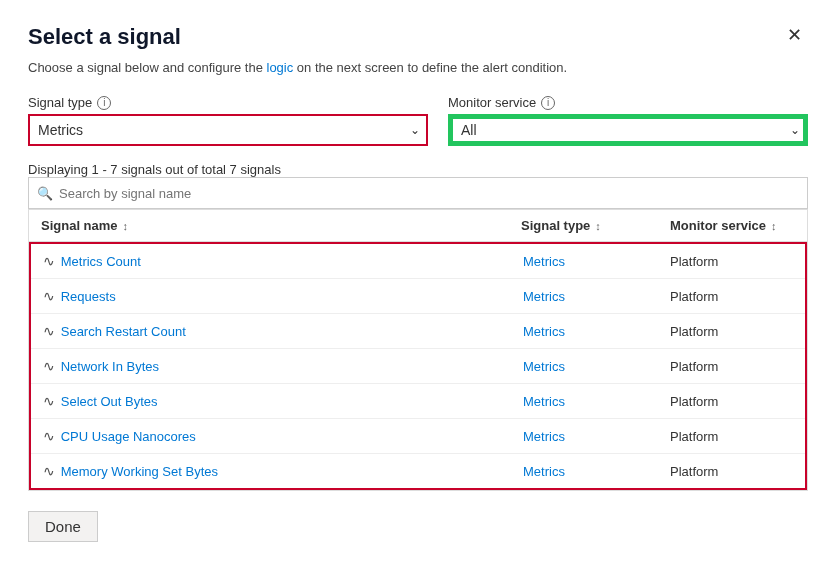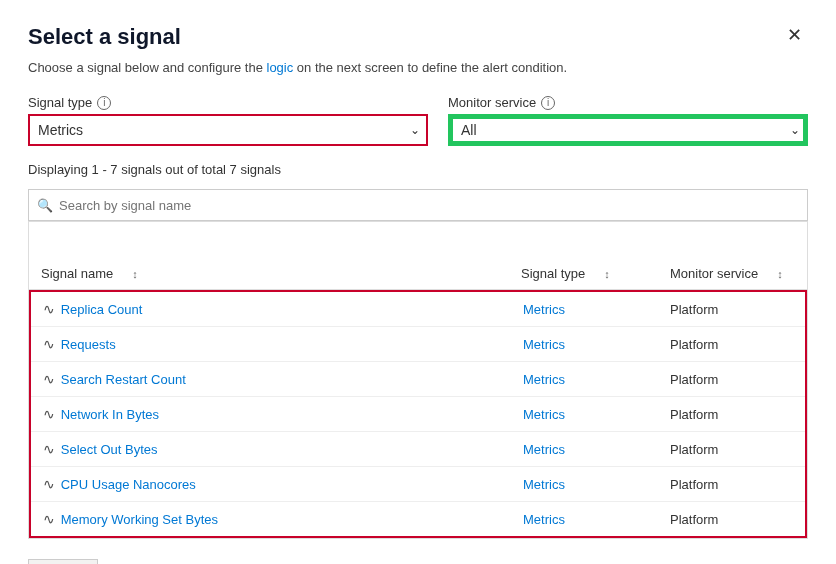--- a/index.html
+++ b/index.html
@@ -109,21 +109,20 @@
       right: 8px;
       top: 50%;
       transform: translateY(-50%);
       pointer-events: none;
       font-size: 12px;
       color: #333;
     }
     .display-count {
       font-size: 13px;
       color: #333;
-      margin-bottom: 12px;
       font-weight: 500;
     }
     .search-box-wrapper {
       position: relative;
       margin-bottom: 0;
     }
     .search-icon-span {
       position: absolute;
       left: 9px;
       top: 50%;
@@ -146,27 +145,26 @@
     }
     .table-header {
       display: grid;
       grid-template-columns: 480px 1fr 1fr;
       background: #fff;
       border-bottom: 1px solid #ddd;
       padding: 8px 0;
     }
     .th {
       font-size: 13px;
-      font-weight: 400;
+      font-weight: 700;
       color: #333;
       padding: 0 12px;
       display: flex;
       align-items: center;
-      gap: 19px;
-      margin-top: 36px;
+      gap: 5px;
     }
     .sort-icon {
       font-size: 11px;
       color: #666;
     }
     .table-body {
       border: 2px solid #c8012a;
     }
     .table-row {
       display: grid;
@@ -266,21 +264,21 @@
       </div>
       <div class="th">
         <span>Monitor service</span>
         <span class="sort-icon">↕</span>
       </div>
     </div>
     <div class="table-body" id="table-body">
     <div class="table-row">
       <div class="td">
         <span class="wave-icon">∿</span>
-        <a class="signal-name-link">Replica Count</a>
+        <a class="signal-name-link">Metrics Count</a>
       </div>
       <div class="td">
         <span class="metrics-text">Metrics</span>
       </div>
       <div class="td">
         <span>Platform</span>
       </div>
     </div>
         <div class="table-row">
       <div class="td">

